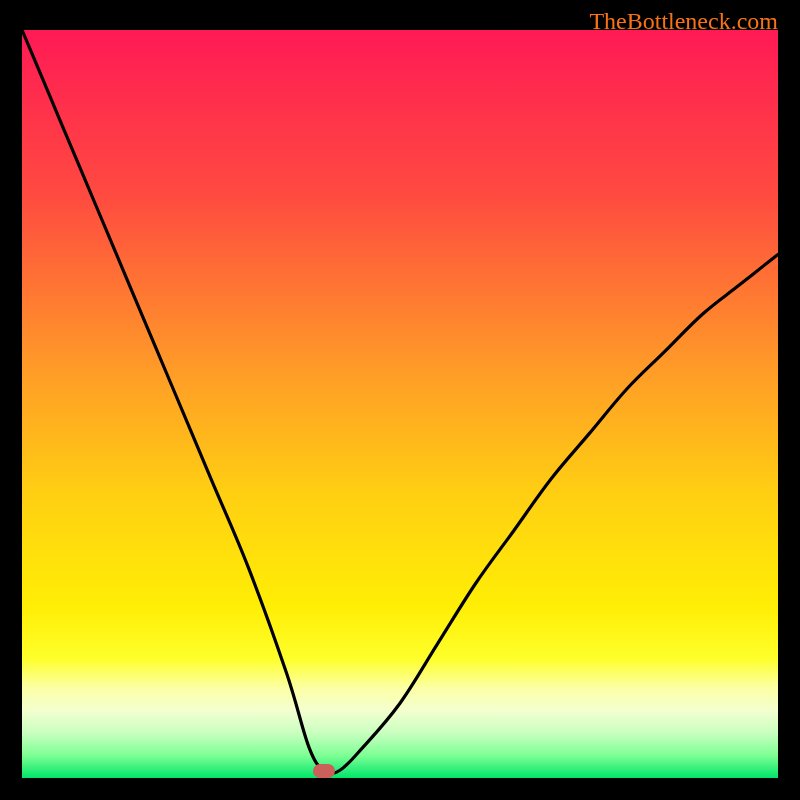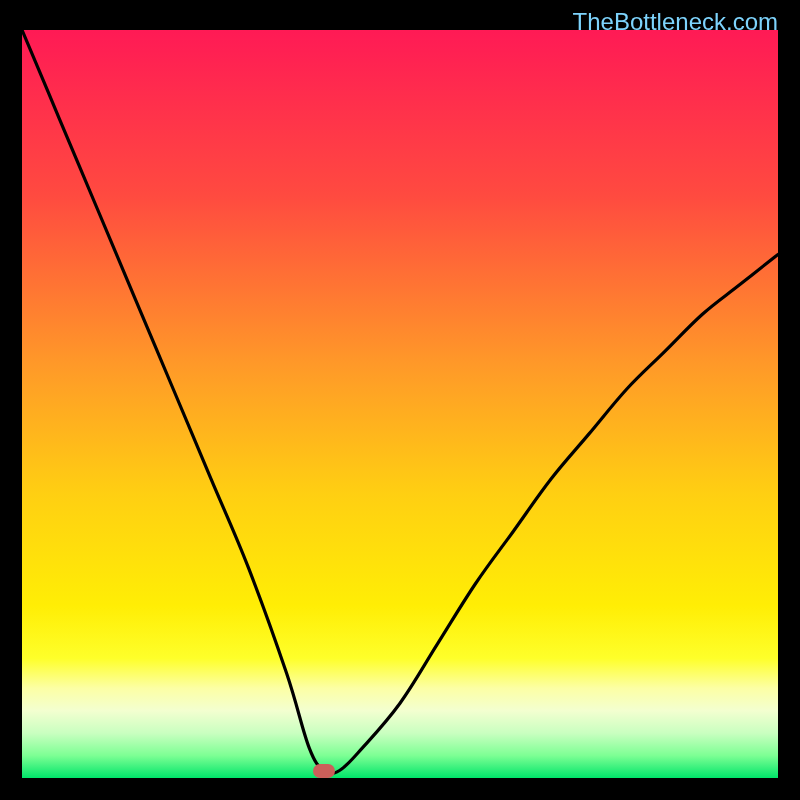--- a/index.html
+++ b/index.html
@@ -8,24 +8,25 @@
       width: 800px;
       height: 800px;
       background: #000;
       position: relative;
       font-family: Arial, sans-serif;
     }
     .watermark {
       position: absolute;
       top: 8px;
       right: 22px;
-      color: #7dd3fc;
+      color: #f97316;
       font-size: 24px;
       font-weight: 500;
       z-index: 10;
+      font-family: Liberation Serif, serif;
     }
     .plot-area {
       position: absolute;
       left: 22px;
       top: 30px;
       width: 756px;
       height: 748px;
       overflow: hidden;
     }
     .gradient-bg {

